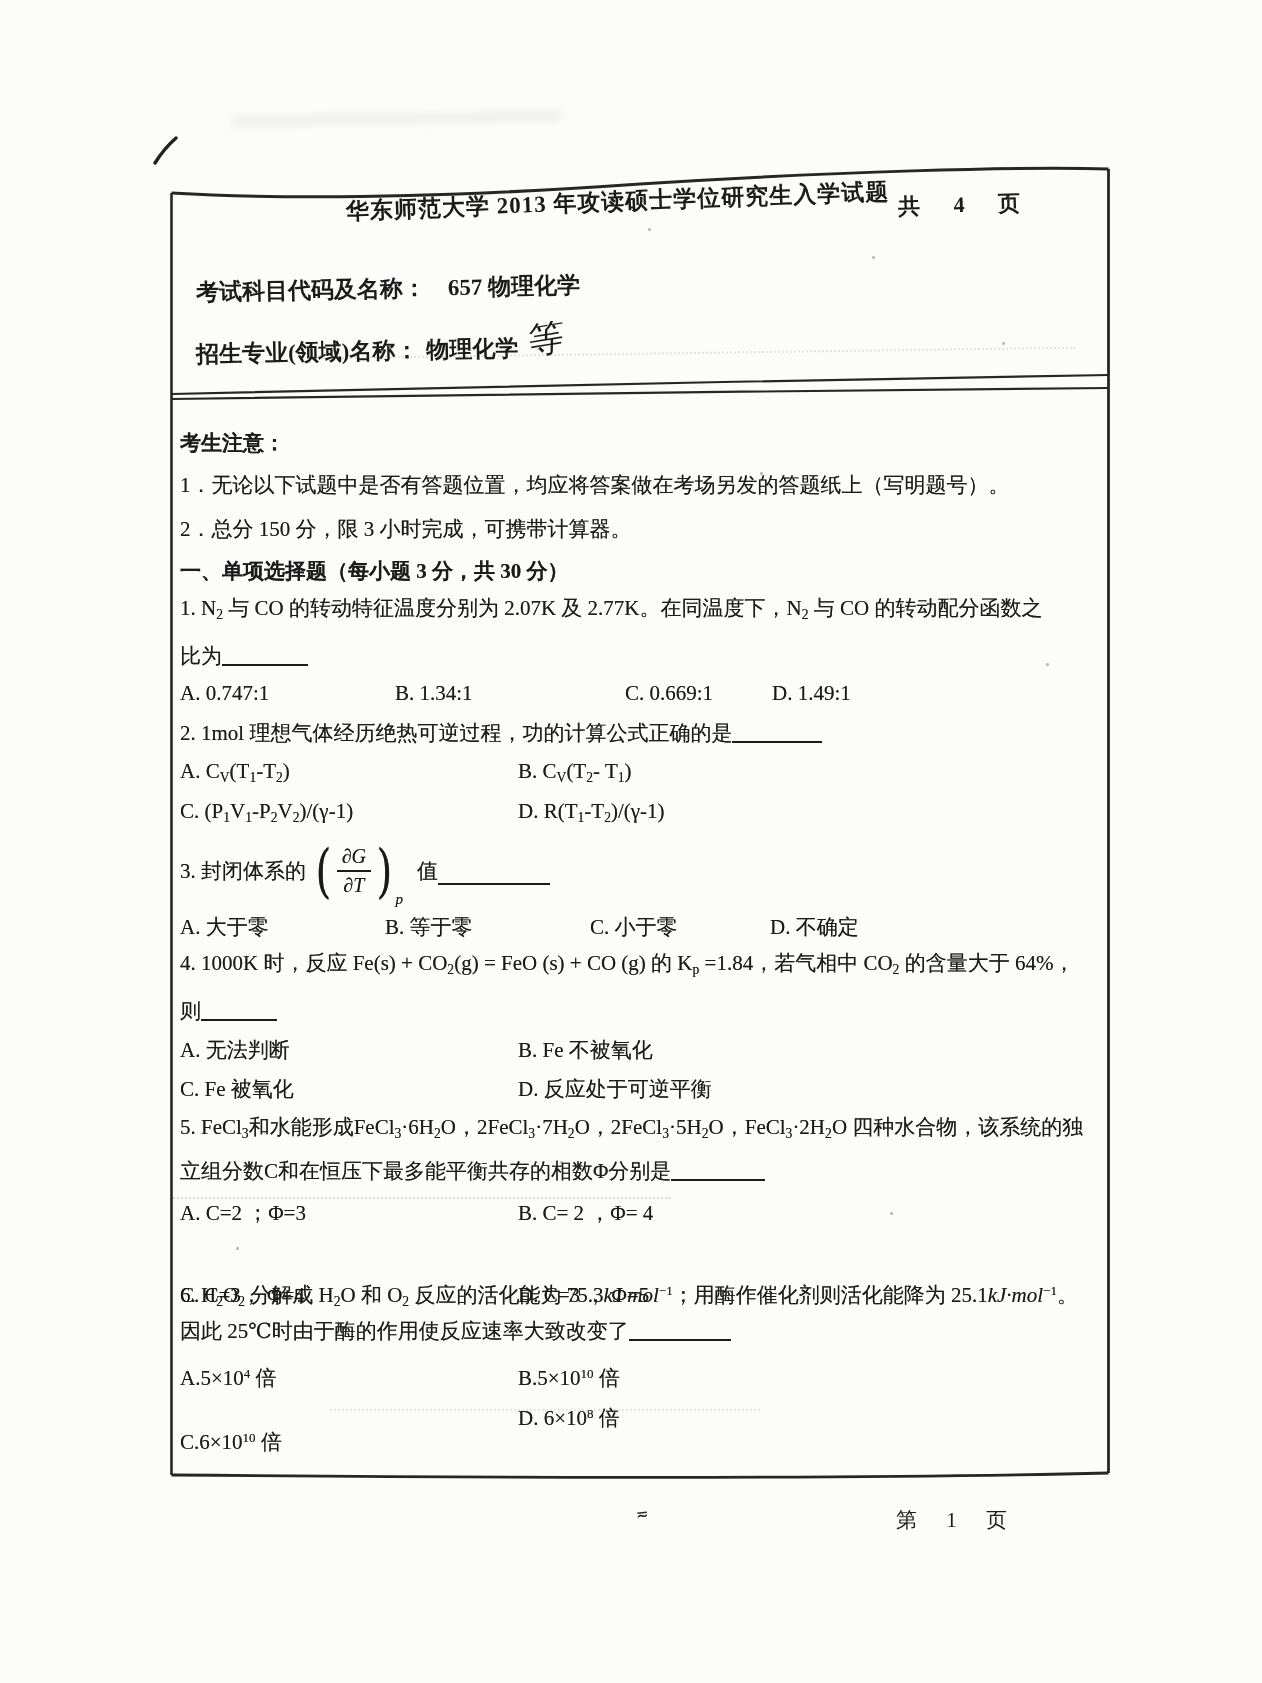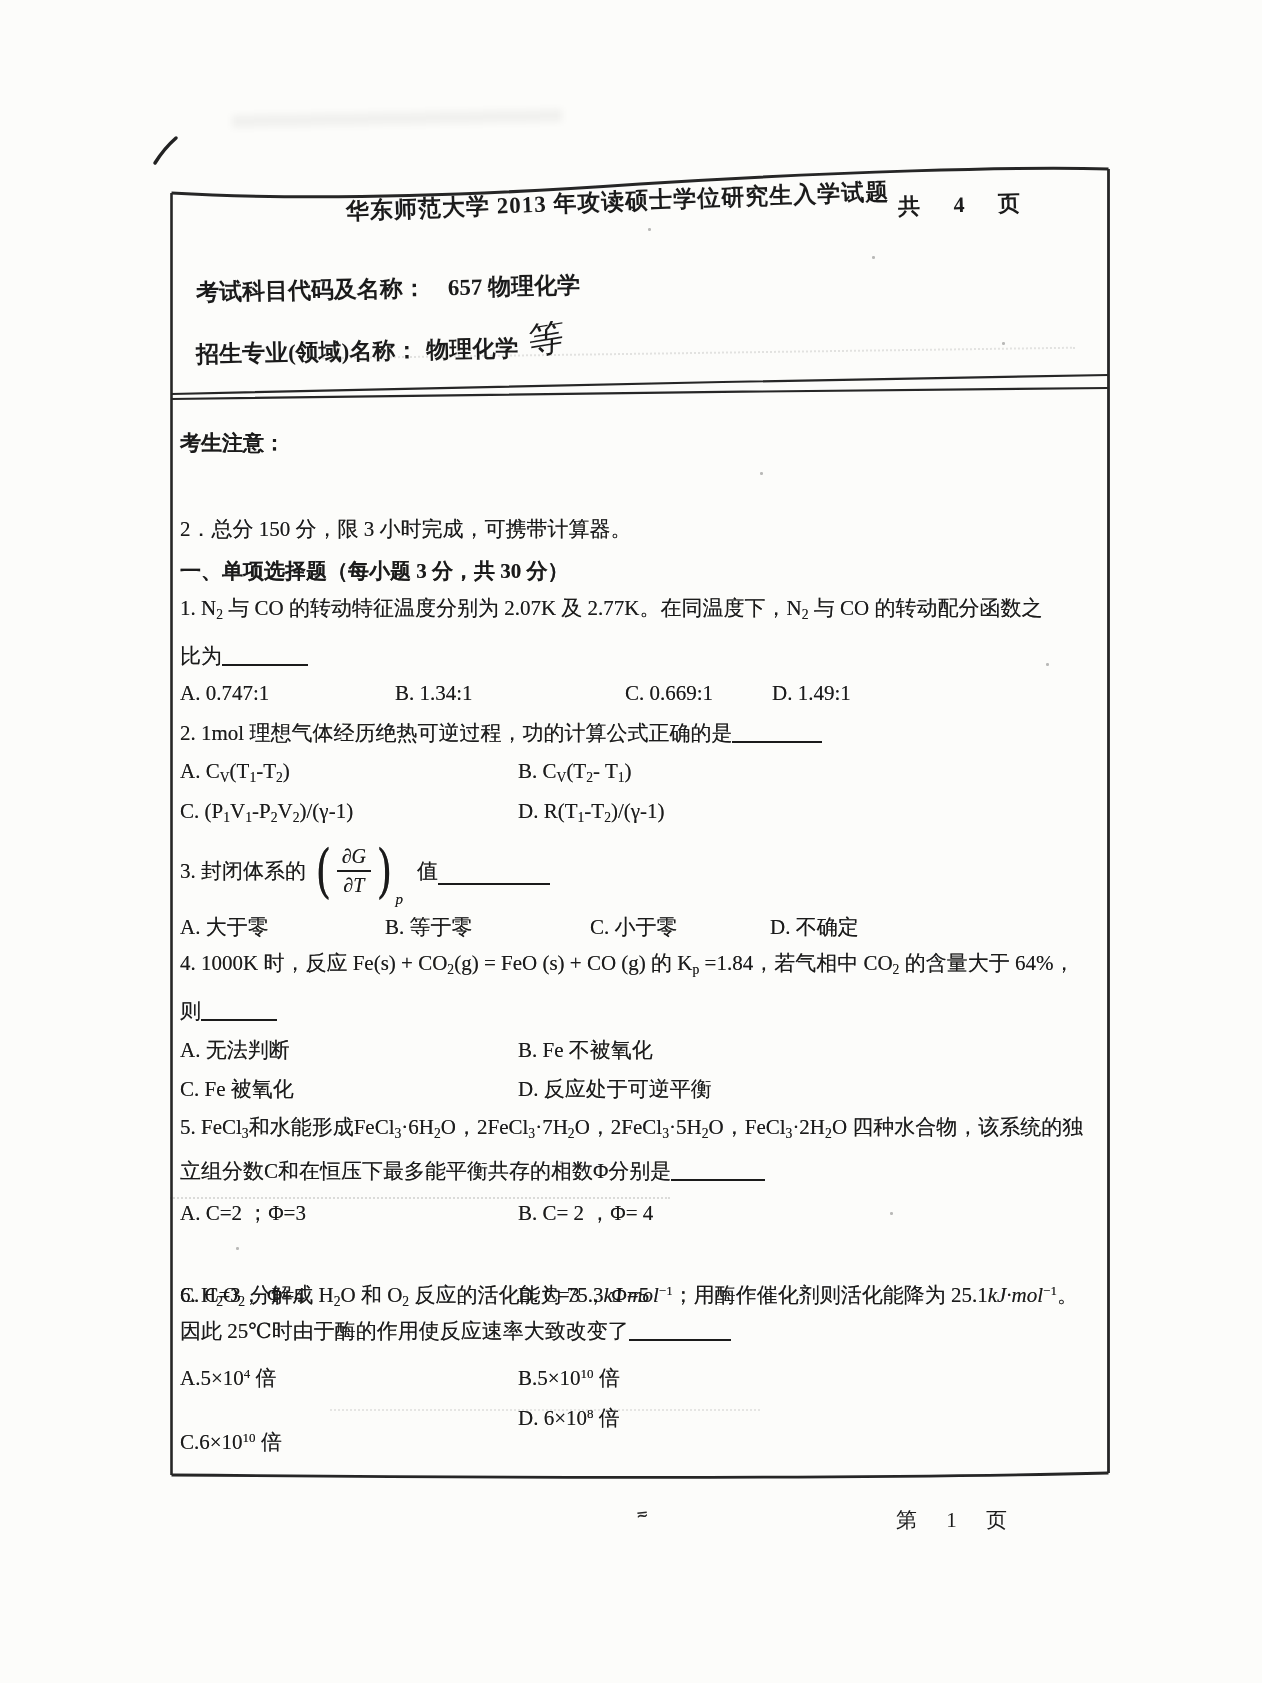--- a/index.html
+++ b/index.html
@@ -112,20 +112,21 @@
   <div class="exam-title">华东师范大学 2013 年攻读硕士学位研究生入学试题</div>
   <div class="page-count">共 4 页</div>
   <div class="subject-line">
     <span>考试科目代码及名称：</span><span class="val">657 物理化学</span>
   </div>
   <div class="major-line">
     <span>招生专业(领域)名称：</span><span class="val">物理化学</span><span class="hand">等</span>
   </div>
 
   <div class="line bold" style="top:428px;">考生注意：</div>
+  <div class="line" style="top:470px;">1．无论以下试题中是否有答题位置，均应将答案做在考场另发的答题纸上（写明题号）。</div>
   <div class="line" style="top:514px;">2．总分 150 分，限 3 小时完成，可携带计算器。</div>
 
   <div class="line bold" style="top:556px;">一、单项选择题（每小题 3 分，共 30 分）</div>
 
   <div class="line" style="top:593px;">1. N<sub>2</sub> 与 CO 的转动特征温度分别为 2.07K 及 2.77K。在同温度下，N<sub>2</sub> 与 CO 的转动配分函数之</div>
   <div class="line" style="top:641px;"><span>比为</span><span class="blank" style="width:86px;"></span></div>
   <div class="line row" style="top:678px;">
     <span class="opt" style="left:0;">A. 0.747:1</span>
     <span class="opt" style="left:215px;">B. 1.34:1</span>
     <span class="opt" style="left:405px;margin-left:40px;">C. 0.669:1</span>

